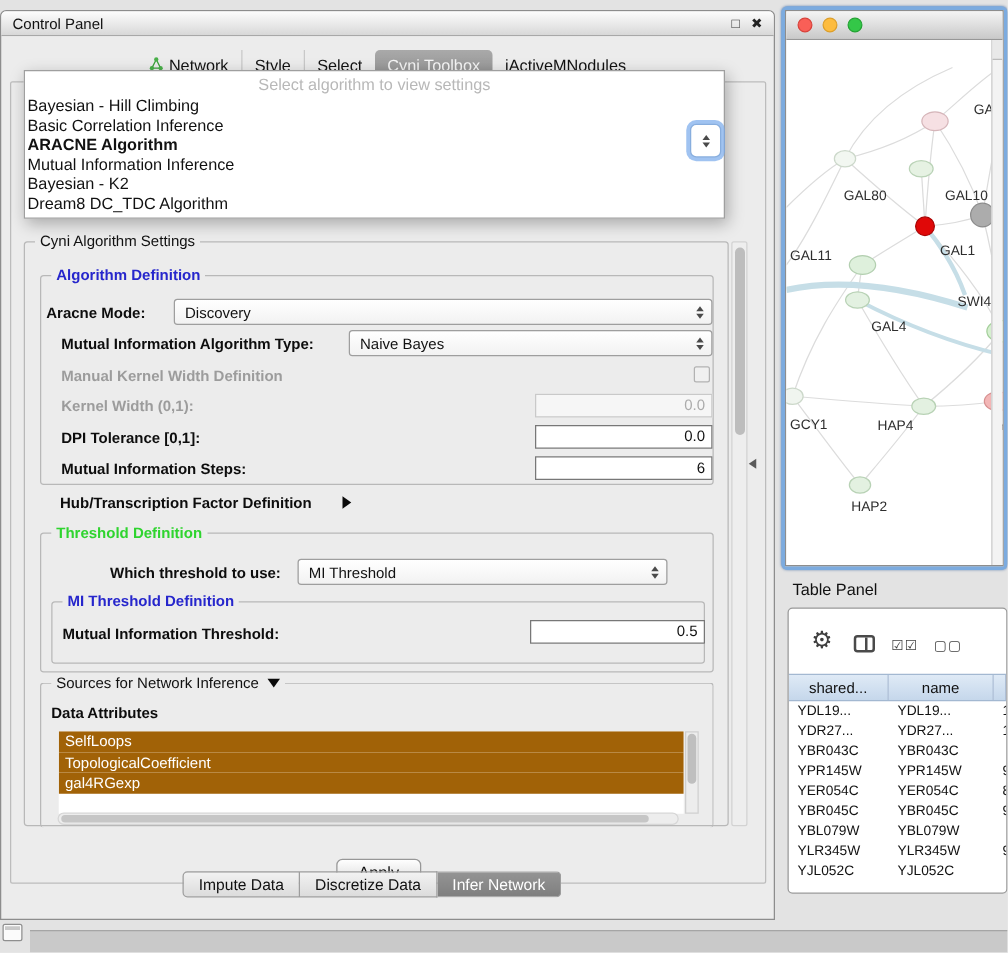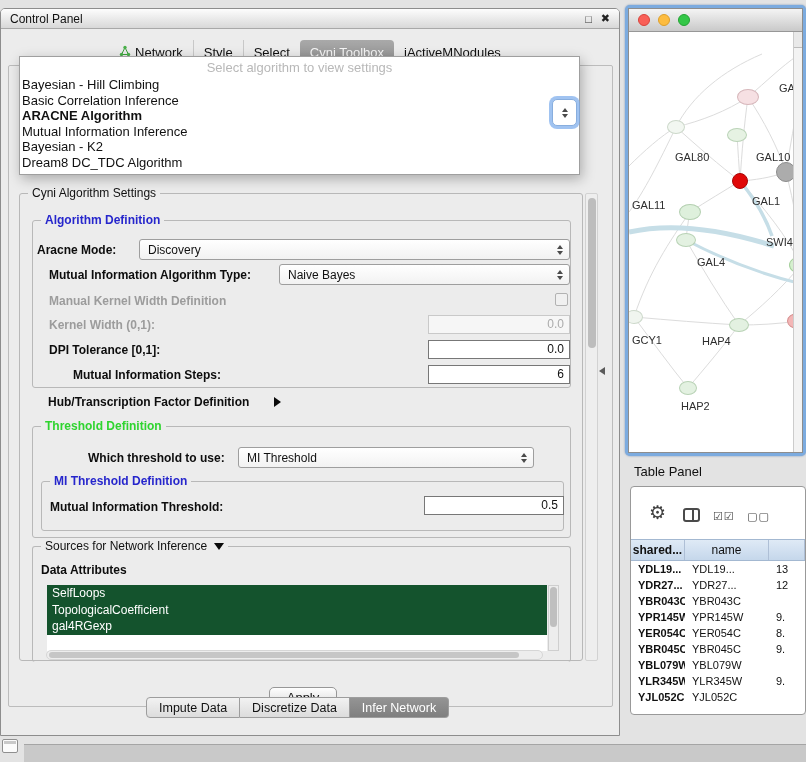--- a/index.html
+++ b/index.html
@@ -53,21 +53,21 @@
   .tri-down-solid {width:0;height:0;border-left:5px solid transparent;border-right:5px solid transparent;border-top:7px solid #0a0a0a;margin-left:7px;}
 
   .tfield {position:absolute; background:#fff; border:1px solid #777; height:19px; line-height:17px;
            font-size:12px; text-align:right; padding:0 5px;}
   .tfield.disabled {border-color:#c9c9c9; background:#f6f6f6; color:#ababab;}
   .checkbox {position:absolute; width:13px; height:13px; border:1px solid #b2b2b2; background:#f0f0f0; border-radius:2px;}
 
   .hub-row {position:absolute; left:28px; top:201px; display:flex; align-items:center;gap:16px;}
 
   .attr-list {position:absolute; left:14px; top:38px; width:500px; height:66px; overflow:hidden; background:#fff;}
-  .attr-item {height:16.5px; line-height:16.5px; background:#14532d; color:#fff; font-size:12px; padding-left:5px;}
+  .attr-item {height:16.5px; line-height:16.5px; background:#a16207; color:#fff; font-size:12px; padding-left:5px;}
   .list-vscroll {position:absolute; left:515px; top:38px; width:11px; height:66px; background:#ededed; border:1px solid #cfcfcf;}
   .list-vthumb {position:absolute; left:1px; top:1px; width:7px; height:40px; background:#bfbfbf; border-radius:4px;}
 
   .vscroll {left:584px; top:184px; width:13px; height:468px; background:#eee; border:1px solid #d2d2d2; border-radius:2px;}
   .vthumb {position:absolute; left:1.5px; top:4px; width:8px; height:150px; background:#bdbdbd; border-radius:5px;}
   .hscroll {position:absolute; left:26px; top:456px; width:497px; height:10px; background:#ededed; border:1px solid #d6d6d6; border-radius:5px;}
   .hthumb {position:absolute; left:2px; top:1px; width:470px; height:6px; background:#c6c6c6; border-radius:4px;}
 
   .apply-btn {left:268px; top:667px; width:68px; height:21px; background:linear-gradient(#fefefe,#d9d9d9);
               border:1px solid #979797; border-radius:5px; font-size:13px;
@@ -119,21 +119,21 @@
   .gear {left:18px; top:14px; font-size:19px;}
   .colicon {left:52px; top:21px; width:17px; height:14px; border:2px solid #4a4a4a; border-radius:3px;}
   .colicon:before {content:""; position:absolute; left:50%; top:0; width:2px; height:100%; background:#4a4a4a;}
   .checks {left:82px; top:23px; font-size:11px; letter-spacing:1px;}
   .unchecks {left:116px; top:23px; font-size:11px; letter-spacing:1px;}
   .thead {position:absolute; left:0; top:52px; width:100%; height:22px; display:flex;
           background:linear-gradient(#dfeaf6,#c5d7eb); border-top:1px solid #a3b8d1;
           border-bottom:1px solid #a3b8d1; font-size:12px;}
   .thcell {display:flex; align-items:center; justify-content:center; border-right:1px solid #aebfd6;
            overflow:hidden; white-space:nowrap;}
-  .c1 {width:54px; flex:none;font-weight:bold;} .c2 {width:84px; flex:none;} .c3 {flex:1;}
+  .c1 {width:80px; flex:none;} .c2 {width:84px; flex:none;} .c3 {flex:1;}
   .tbody {position:absolute; left:0; top:74px; width:100%;}
   .trow {display:flex; height:16px; font-size:11px; align-items:center;}
   .tcell {overflow:hidden; white-space:nowrap; padding-left:7px;}
 
   
   .bottom-bar {left:24px; top:744px; width:782px; height:18px; background:#c9c9c9; border-top:1px solid #a5a5a5;}
   .mini-window-icon {left:2px; top:739px; width:16px; height:14px; background:#fbfbfb;
                      border:1px solid #8f8f8f; border-radius:2px;}
   .mini-window-icon:before {content:""; position:absolute; left:1px; right:1px; top:1px; height:3px; background:#c9c9c9;}
 </style>
@@ -201,21 +201,21 @@
 
       <span class="flabel disabled abs" style="left:16px; top:73px;">Manual Kernel Width Definition</span>
       <div class="checkbox" style="left:522px; top:72px;"></div>
 
       <span class="flabel disabled abs" style="left:16px; top:97px;">Kernel Width (0,1):</span>
       <div class="tfield disabled" style="left:395px; top:94px; width:142px;">0.0</div>
 
       <span class="flabel abs" style="left:16px; top:122px;">DPI Tolerance [0,1]:</span>
       <div class="tfield" style="left:395px; top:119px; width:142px;">0.0</div>
 
-      <span class="flabel abs" style="left:16px; top:147px;margin-left:24px;">Mutual Information Steps:</span>
+      <span class="flabel abs" style="left:16px; top:147px;">Mutual Information Steps:</span>
       <div class="tfield" style="left:395px; top:144px; width:142px;">6</div>
     </div>
 
     <div class="hub-row">
       <span class="flabel">Hub/Transcription Factor Definition</span>
       <i class="tri-right"></i>
     </div>
 
     <div class="thr-group group">
       <span class="group-title gt-green">Threshold Definition</span>

